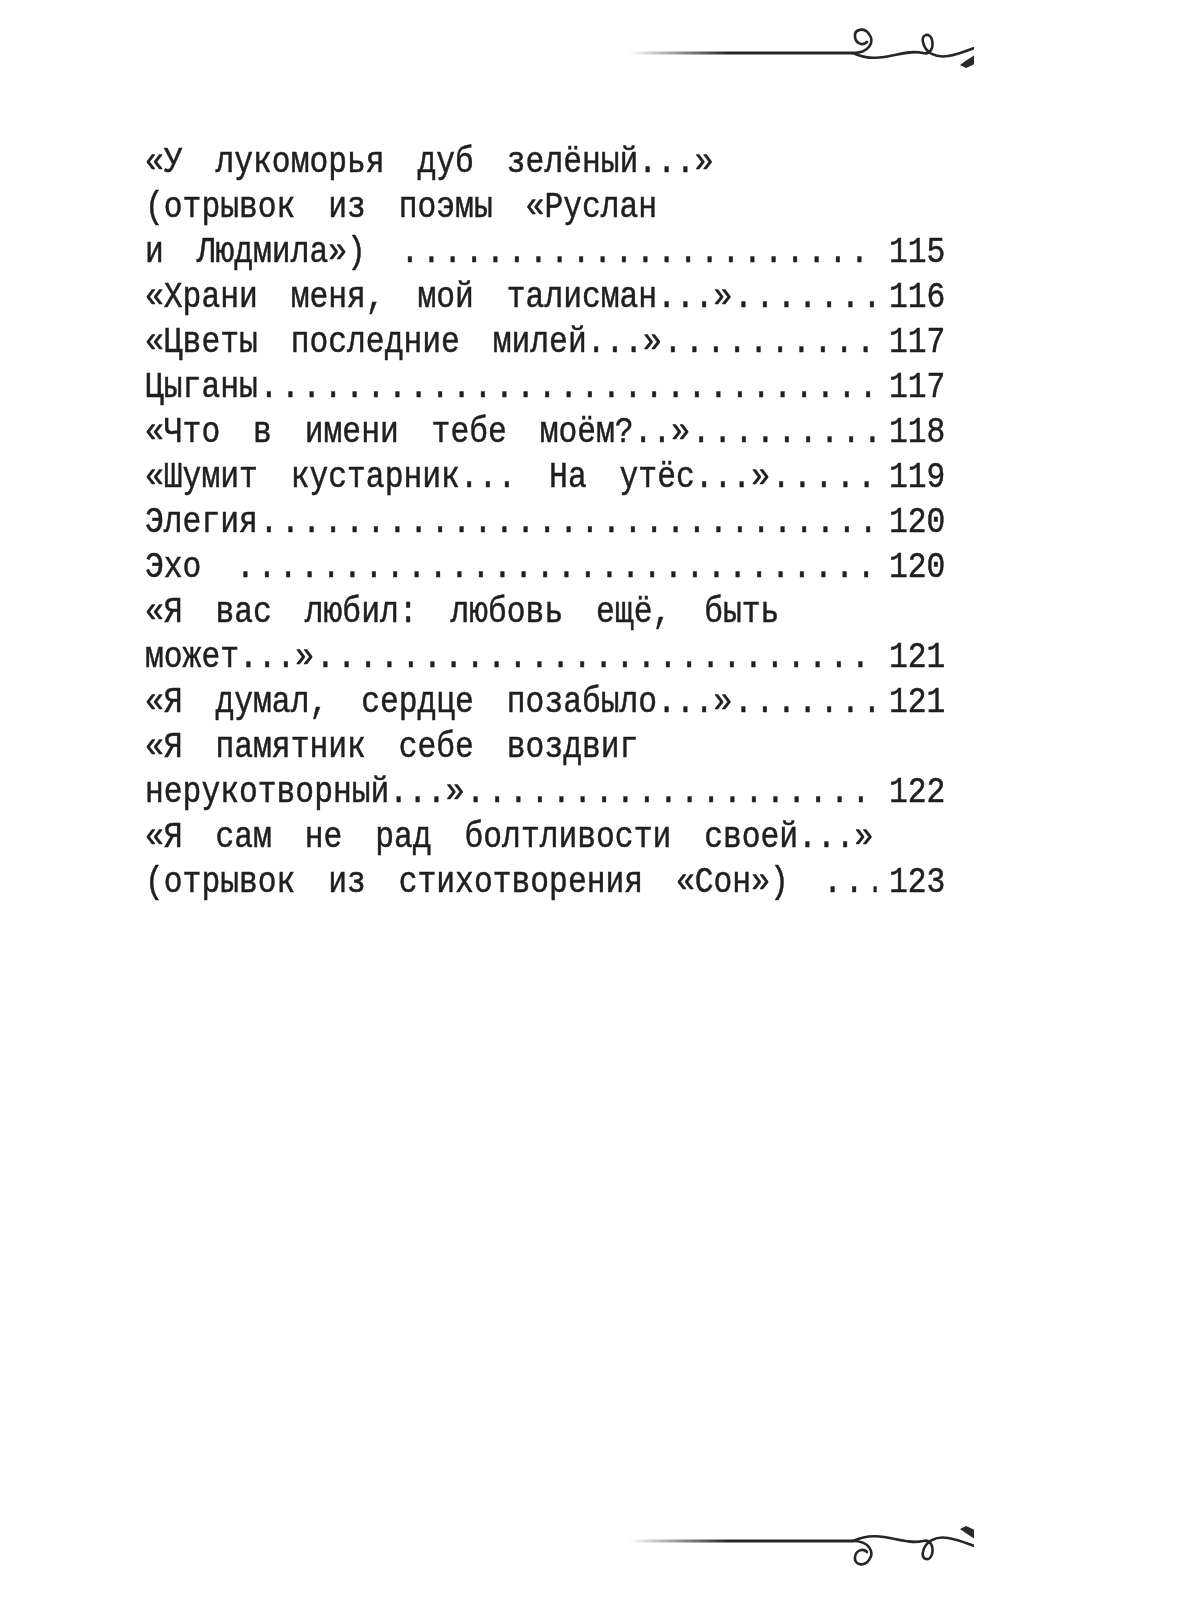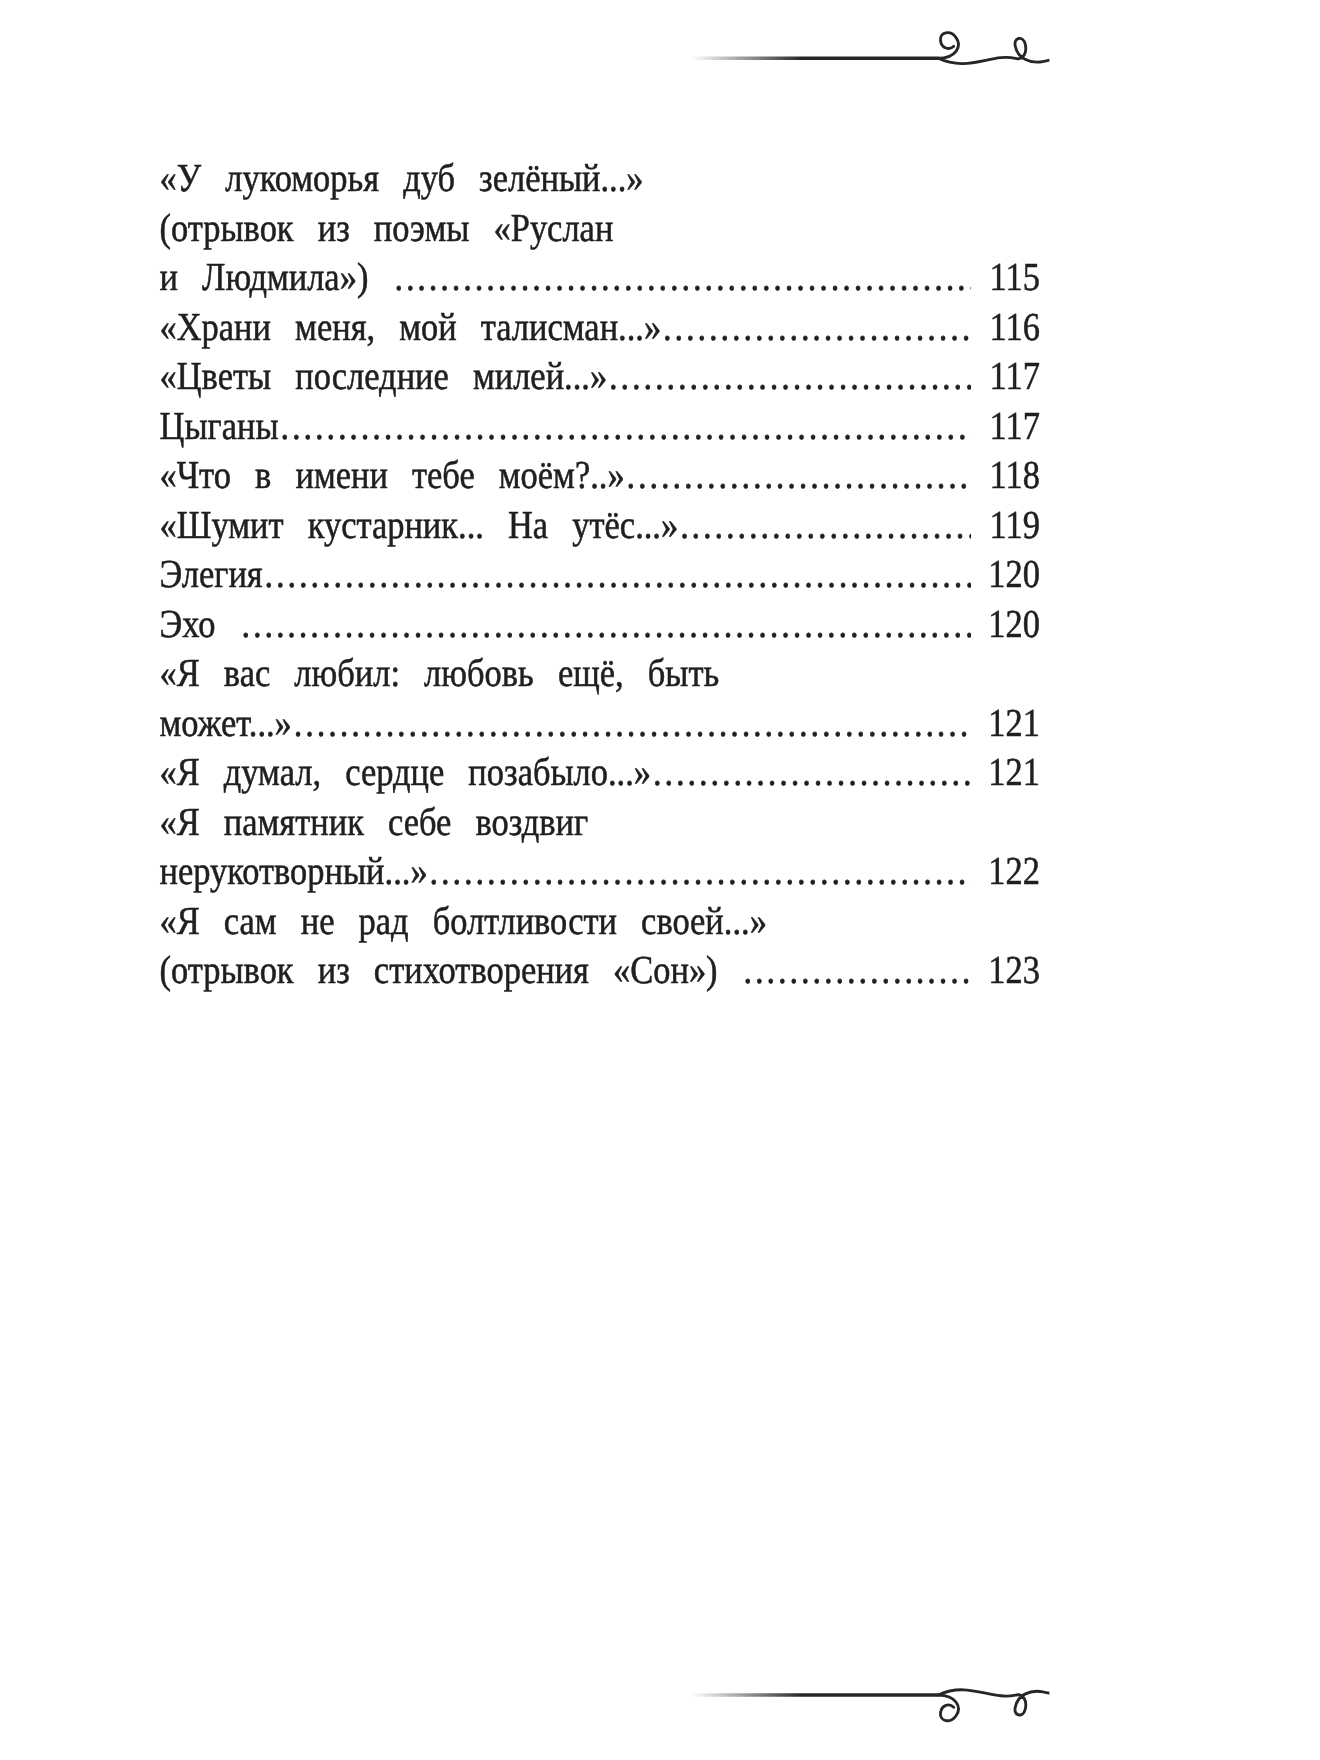--- a/index.html
+++ b/index.html
@@ -1,21 +1,22 @@
 <!DOCTYPE html>
 <html><head>
 <meta charset="utf-8">
 <style>
   html,body { margin:0; padding:0; background:#ffffff; }
   .page {
     position:relative;
     width:954px; height:1600px;
     background:#ffffff;
     overflow:hidden;
-    font-family:Liberation Serif, serif;
+    font-family:Liberation Mono, monospace;
+    padding-left:20px;
   }
   .ornament { position:absolute; pointer-events:none; }
   .ornament.top    { left:618px; top:22px; }
   .ornament.bottom { left:618px; top:1285px; }
 
   .toc {
     position:absolute;
     left:145px; top:140px;
     width:920px;
     transform:scaleX(0.87);

